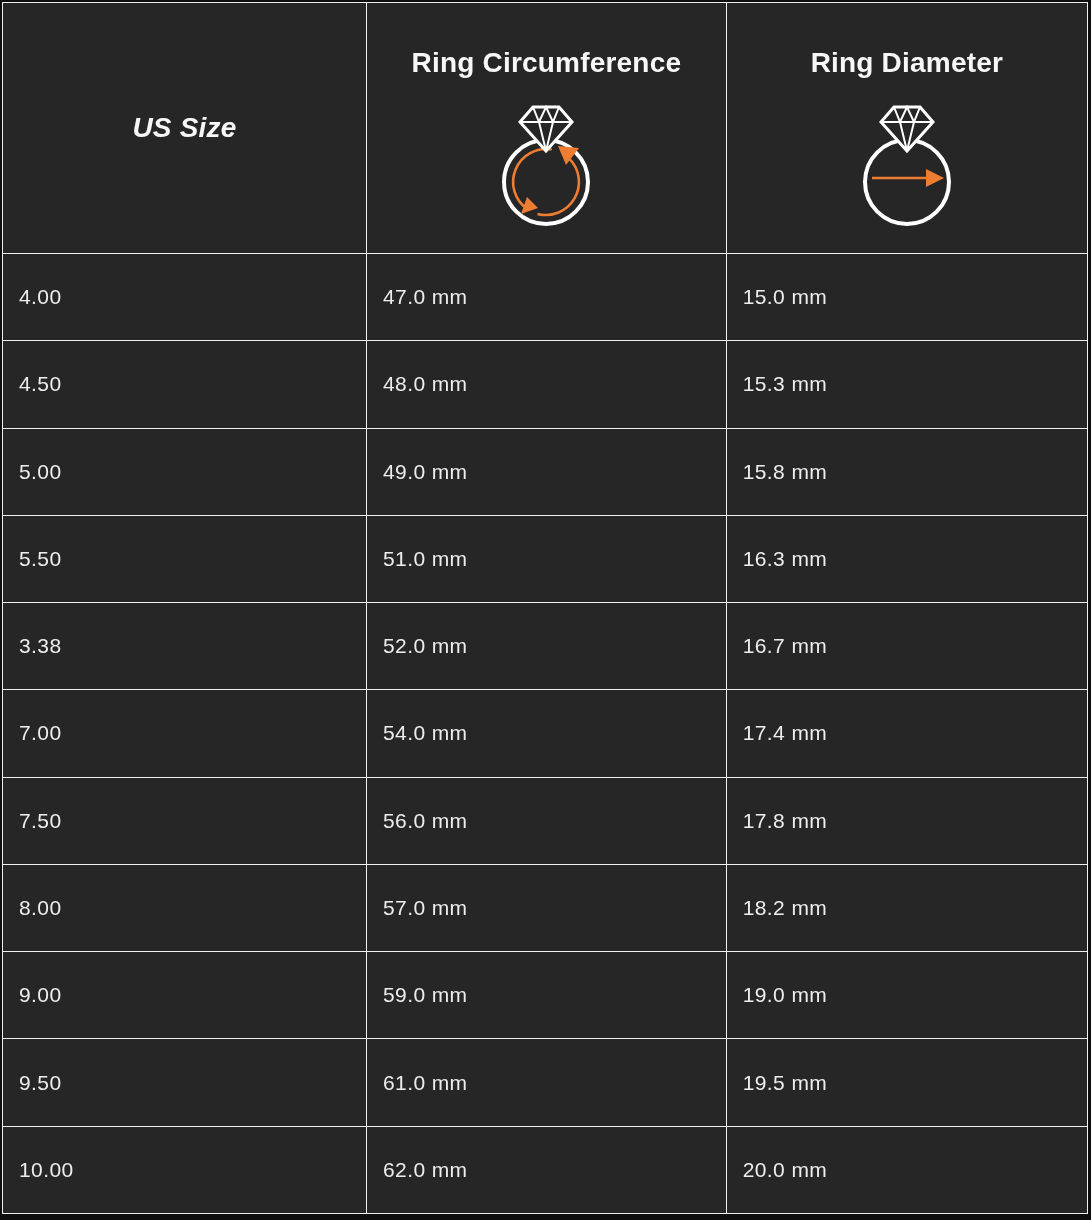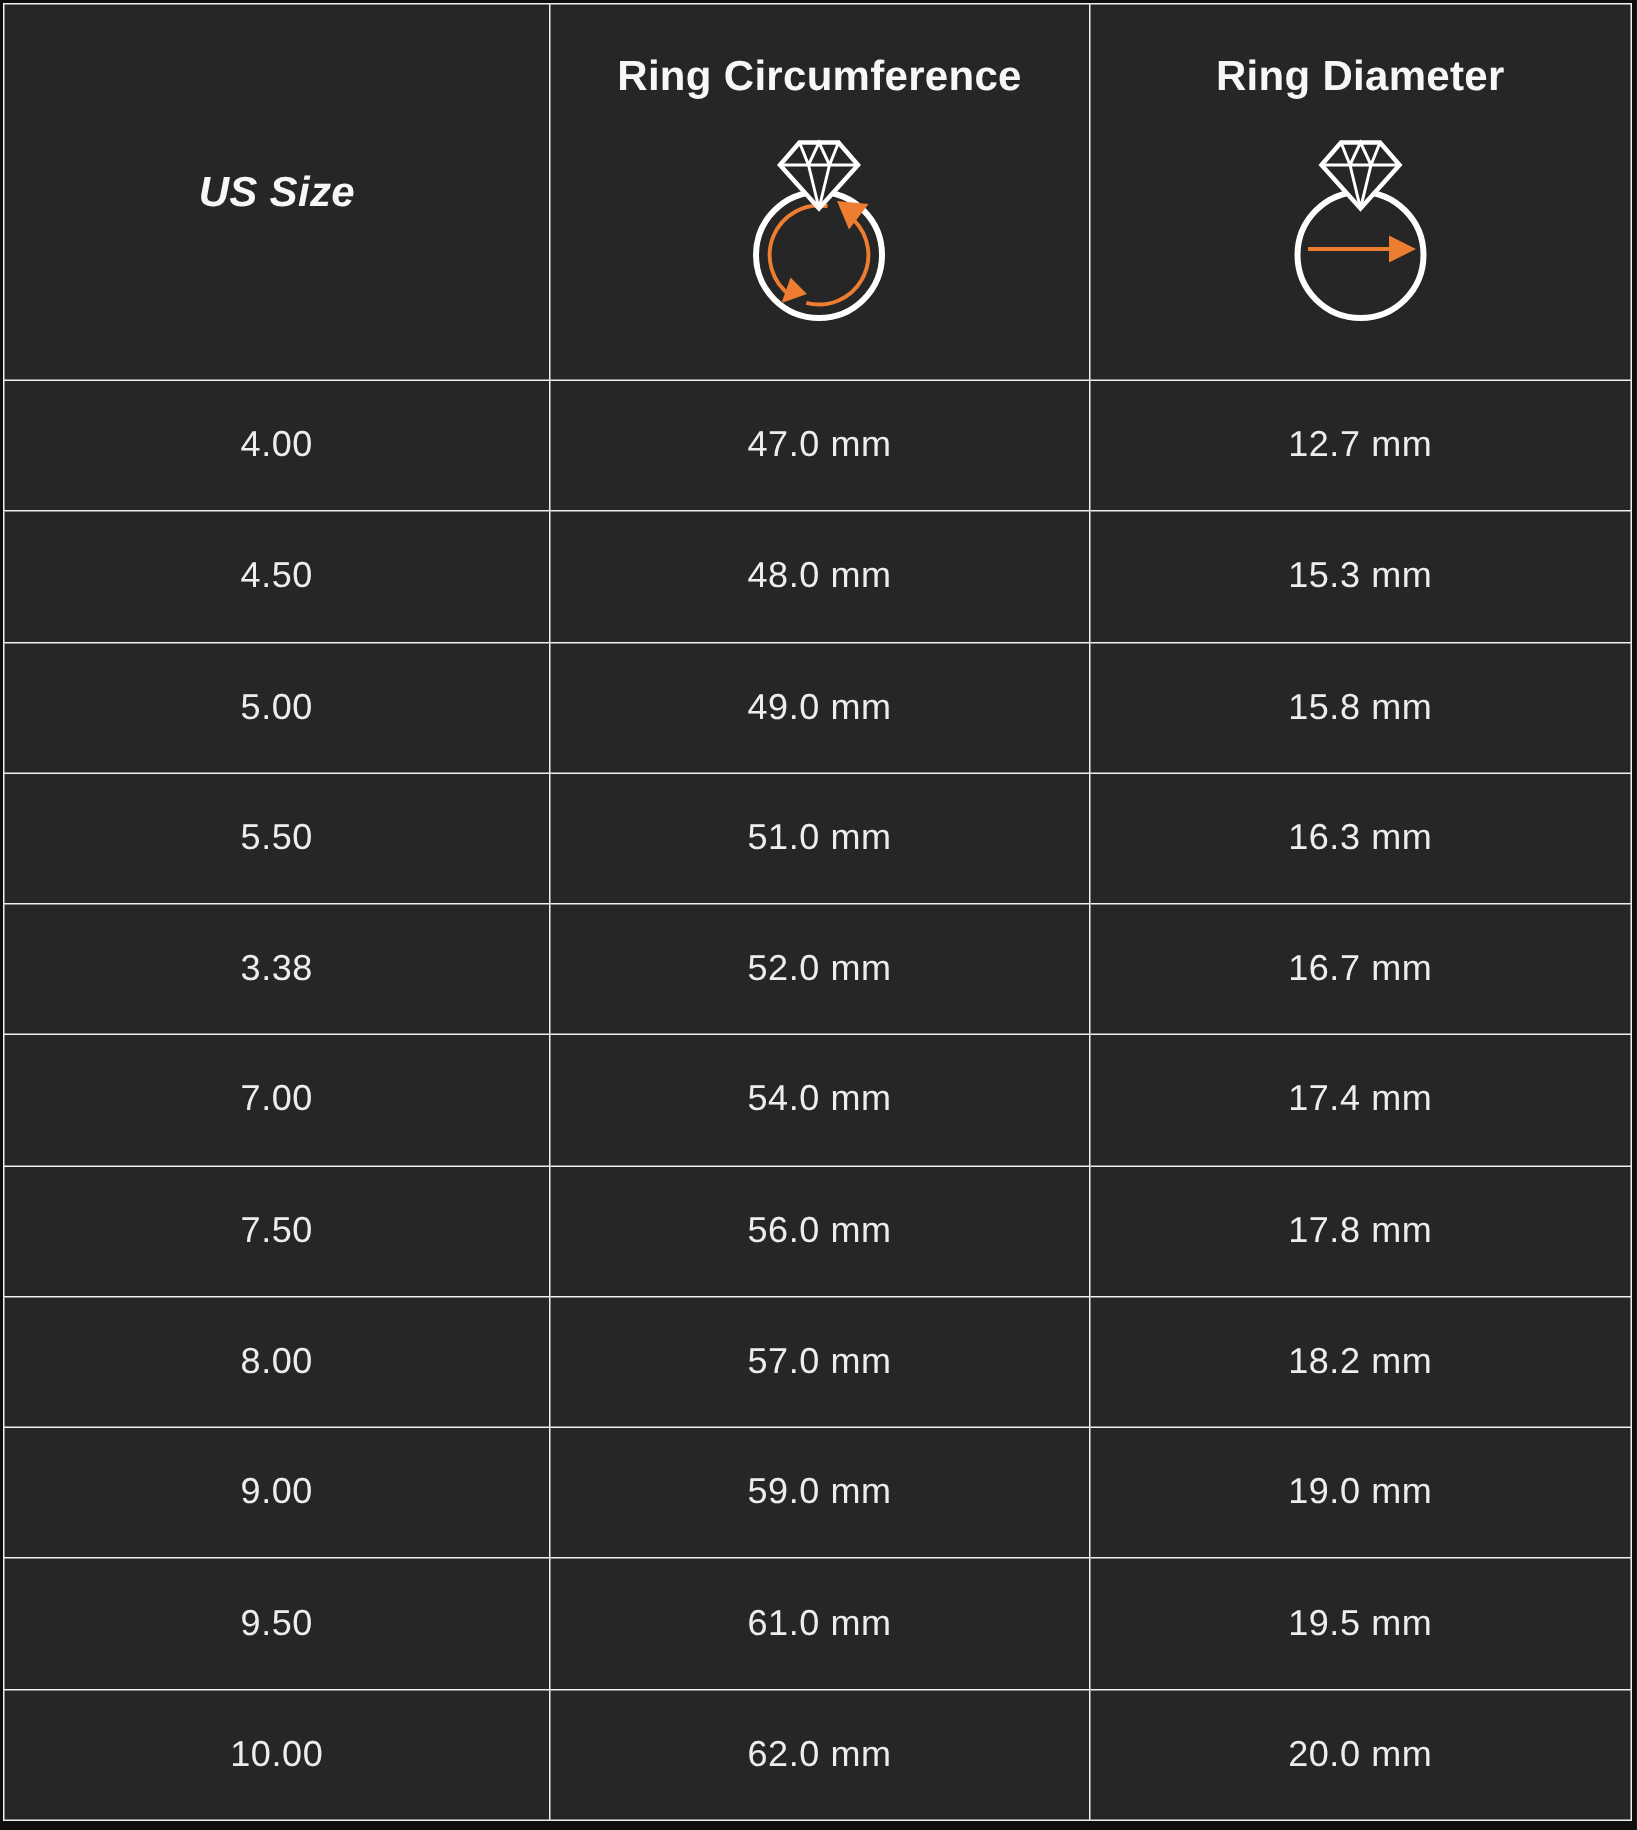--- a/index.html
+++ b/index.html
@@ -24,37 +24,37 @@
     padding:2px 3px 6px 2px;
   }
   table.chart{
     width:100%;height:100%;
     border-collapse:collapse;
     background:var(--bg);
     table-layout:fixed;
   }
   table.chart th, table.chart td{
     border:1.5px solid var(--grid);
-    padding:4px;
+    padding:16px;
   }
   col.c1{width:33.55%;}
   col.c2{width:33.15%;}
   col.c3{width:33.30%;}
   thead tr{height:251px;}
   th{vertical-align:top;font-weight:bold;color:var(--heading);}
   th.us{vertical-align:middle;font-style:italic;}
   .hlabel{
     font-size:28px;line-height:34px;letter-spacing:0.2px;
     text-align:center;font-weight:bold;color:var(--heading);
   }
   .hwrap{display:flex;flex-direction:column;align-items:center;padding-top:27px;}
   .icon{margin-top:25px;line-height:0;}
   tbody td{
-    text-align:center;vertical-align:middle;
-    font-size:24px;color:var(--text);
+    text-align:left;vertical-align:middle;
+    font-size:21px;color:var(--text);
     letter-spacing:0.4px;
   }
   svg .sw{stroke:var(--icon-white);fill:none;}
   svg .dia{stroke:var(--icon-white);fill:var(--bg);}
   svg .facet{stroke:var(--icon-white);fill:none;}
   svg .oa{stroke:var(--accent);fill:none;}
   svg .of{fill:var(--accent);stroke:none;}
 </style>
 </head>
 <body>
@@ -100,21 +100,21 @@
               </svg>
             </div>
           </div>
         </th>
       </tr>
     </thead>
     <tbody>
         <tr>
           <td>4.00</td>
           <td>47.0 mm</td>
-          <td>12.7 mm</td>
+          <td>15.0 mm</td>
         </tr>
         <tr>
           <td>4.50</td>
           <td>48.0 mm</td>
           <td>15.3 mm</td>
         </tr>
         <tr>
           <td>5.00</td>
           <td>49.0 mm</td>
           <td>15.8 mm</td>

